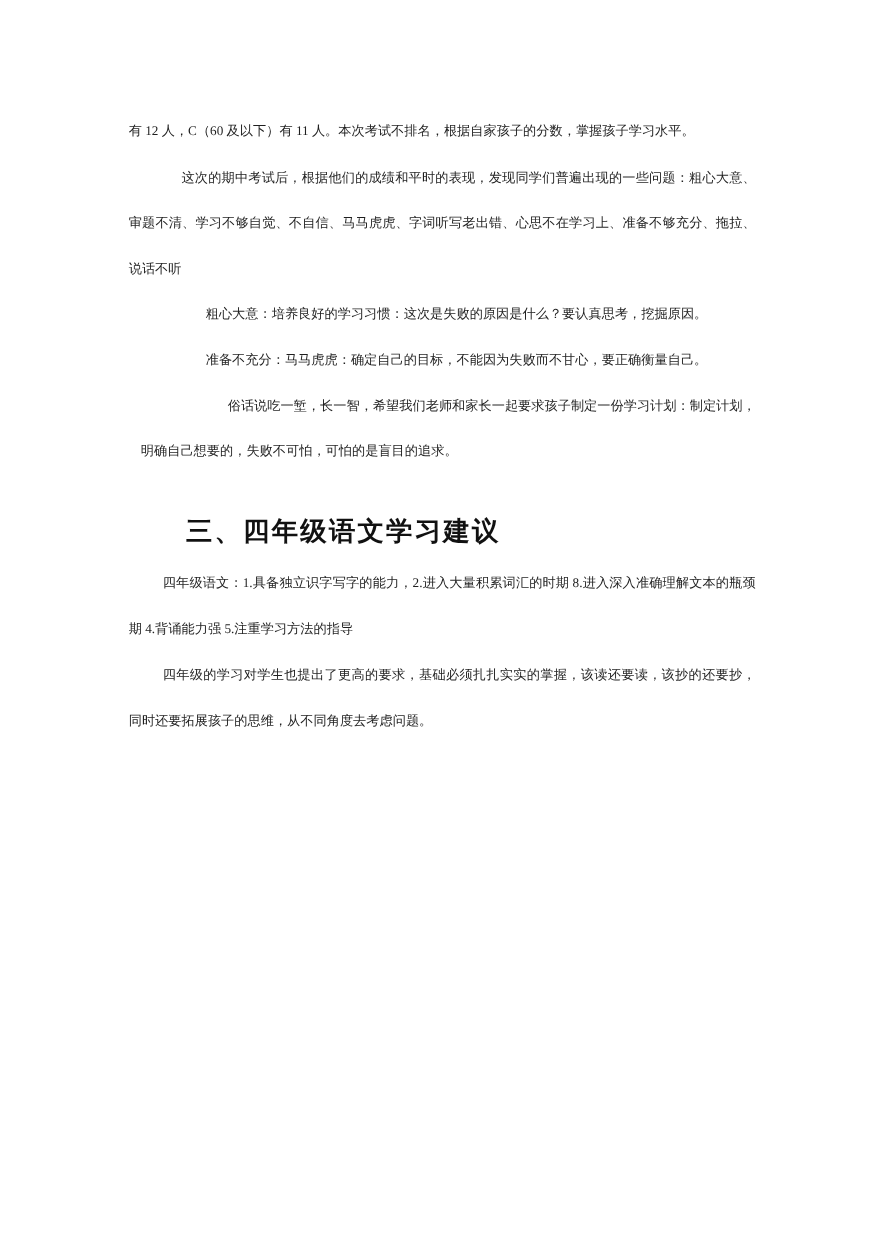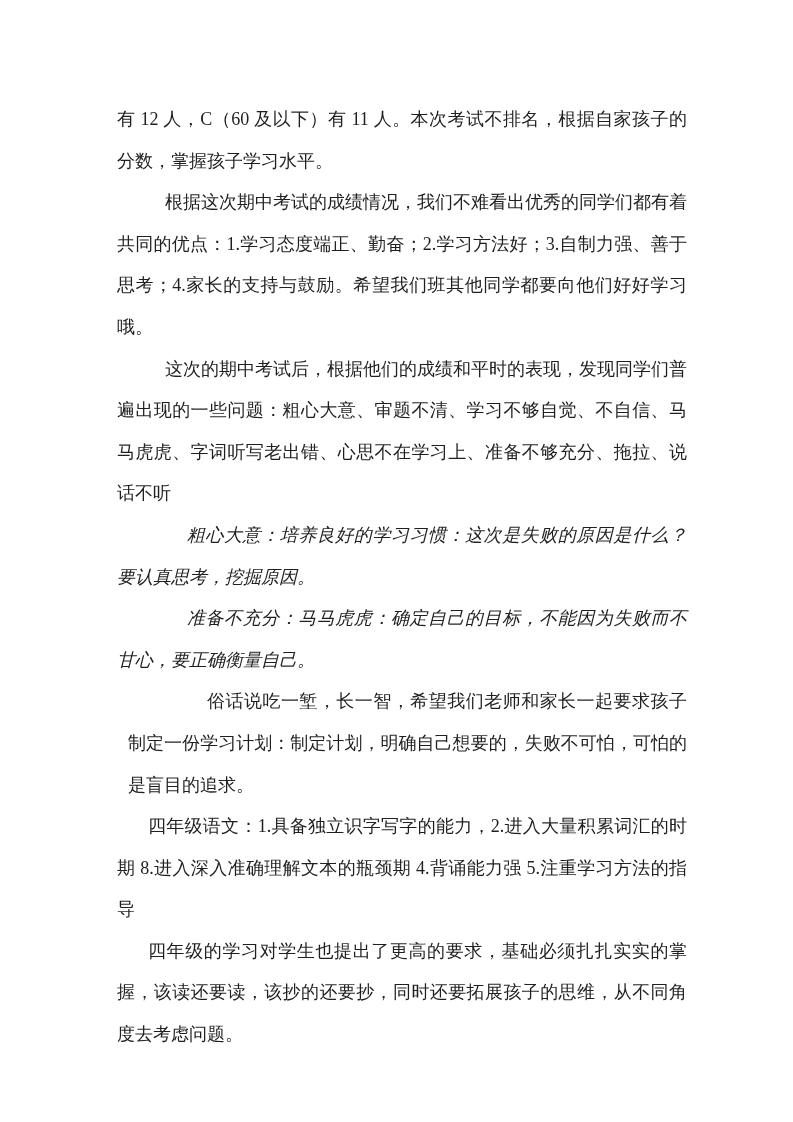--- a/index.html
+++ b/index.html
@@ -19,29 +19,29 @@
     color: #1f1f1f;
   }
   .content {
     position: absolute;
     left: 117px;
     top: 99px;
     width: 570px;
   }
   .para {
     margin: 0;
-    font-size: 18px;
+    font-size: 12px;
     line-height: 41.6px;
     text-align: justify;
     text-justify: inter-ideograph;
     word-break: normal;
   }
   .flush    { text-indent: 0; }
   .indent-2 { text-indent: 48px; }
-  .indent-3 { text-indent: 70px; font-style: italic; }
+  .indent-3 { text-indent: 70px; }
   .indent-4 { text-indent: 79px; }
   .hang     { padding-left: 11px; }
   .indent-s { text-indent: 31px; }
   .heading {
     margin: 37px 0 11px 52px;
     font-size: 24px;
     line-height: 30px;
     font-weight: bold;
     letter-spacing: 2px;
     color: #111111;
@@ -49,27 +49,27 @@
 </style>
 </head>
 <body>
 
 <div class="page">
   <div class="content">
 
     <div>
 
     <p class="para flush">有 12 人，C（60 及以下）有 11 人。本次考试不排名，根据自家孩子的分数，掌握孩子学习水平。</p>
-        <p class="para indent-2">根据这次期中考试的成绩情况，我们不难看出优秀的同学们都有着共同的优点：1.学习态度端正、勤奋；2.学习方法好；3.自制力强、善于思考；4.家长的支持与鼓励。希望我们班其他同学都要向他们好好学习哦。</p>
         <p class="para indent-2">这次的期中考试后，根据他们的成绩和平时的表现，发现同学们普遍出现的一些问题：粗心大意、审题不清、学习不够自觉、不自信、马马虎虎、字词听写老出错、心思不在学习上、准备不够充分、拖拉、说话不听</p>
         <p class="para indent-3">粗心大意：培养良好的学习习惯：这次是失败的原因是什么？要认真思考，挖掘原因。</p>
         <p class="para indent-3">准备不充分：马马虎虎：确定自己的目标，不能因为失败而不甘心，要正确衡量自己。</p>
         <p class="para indent-4 hang">俗话说吃一堑，长一智，希望我们老师和家长一起要求孩子制定一份学习计划：制定计划，明确自己想要的，失败不可怕，可怕的是盲目的追求。</p>
       </div>
 
+    <h2 class="heading">三、四年级语文学习建议</h2>
 
     <div>
 
     <p class="para indent-s">四年级语文：1.具备独立识字写字的能力，2.进入大量积累词汇的时期 8.进入深入准确理解文本的瓶颈期 4.背诵能力强 5.注重学习方法的指导</p>
         <p class="para indent-s">四年级的学习对学生也提出了更高的要求，基础必须扎扎实实的掌握，该读还要读，该抄的还要抄，同时还要拓展孩子的思维，从不同角度去考虑问题。</p>
       </div>
 
   </div>
 </div>
 

